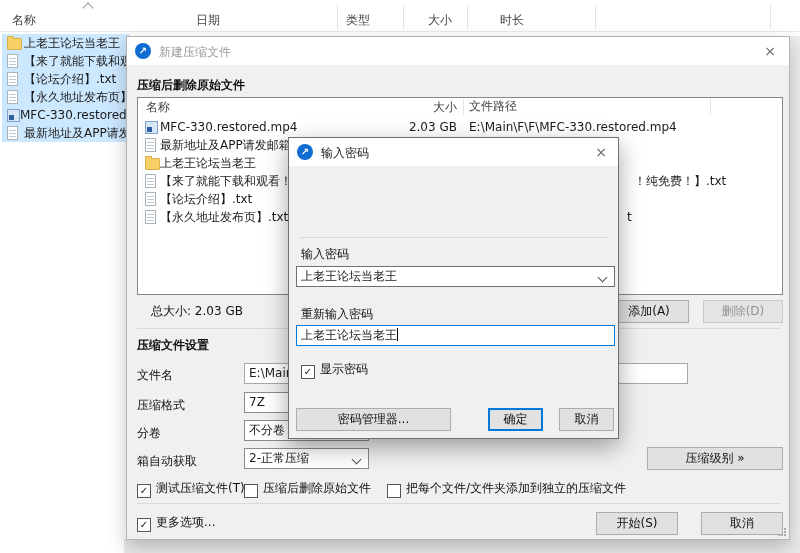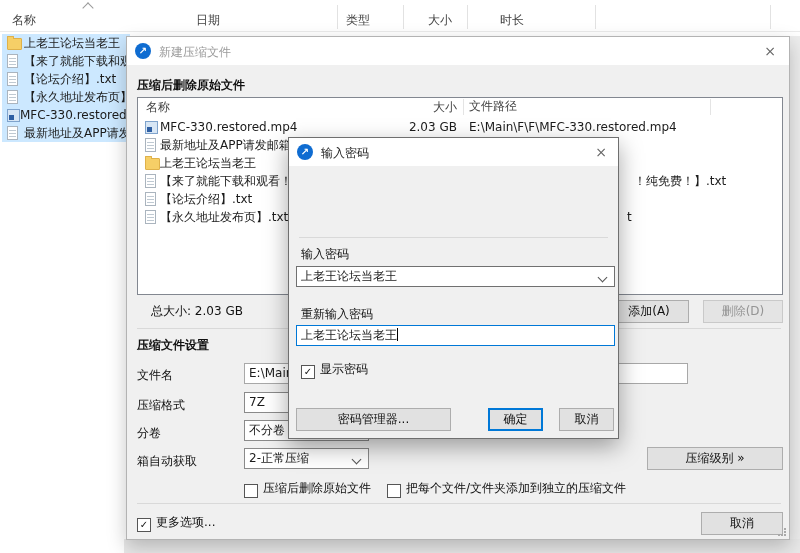--- a/index.html
+++ b/index.html
@@ -171,25 +171,27 @@
     <span class="lbl" style="left:10px;top:360px">压缩格式</span>
     <div class="combo" style="left:117px;top:355px;width:119px"><span>7Z</span><span class="chev-down"></span></div>
 
     <span class="lbl" style="left:10px;top:388px">分卷</span>
     <div class="combo" style="left:117px;top:383px;width:119px"><span>不分卷</span><span class="chev-down"></span></div>
 
     <span class="lbl" style="left:10px;top:416px">箱自动获取</span>
     <div class="combo" style="left:117px;top:411px;width:119px"><span>2-正常压缩</span><span class="chev-down"></span></div>
     <div class="btn" style="left:520px;top:410px;width:134px">压缩级别 »</div>
 
+    <span class="lbl" style="left:10px;top:443px"><span class="chk">✓</span><span>测试压缩文件(T)</span></span>
     <span class="lbl" style="left:117px;top:443px"><span class="chk empty">✓</span><span>压缩后删除原始文件</span></span>
     <span class="lbl" style="left:260px;top:443px"><span class="chk empty">✓</span><span>把每个文件/文件夹添加到独立的压缩文件</span></span>
 
     <div class="hr" style="left:10px;top:466px;width:644px"></div>
     <span class="lbl" style="left:10px;top:477px"><span class="chk">✓</span><span>更多选项...</span></span>
+    <div class="btn" style="left:469px;top:475px;width:80px">开始(S)</div>
     <div class="btn" style="left:574px;top:475px;width:80px">取消</div>
     <span class="grip"></span>
   </div>
 
   <div class="dlg dlg-pass">
     <div class="titlebar">
       <span class="appicon">↗</span>
       <span class="t">输入密码</span>
       <span class="closex" style="right:6px">×</span>
     </div>

